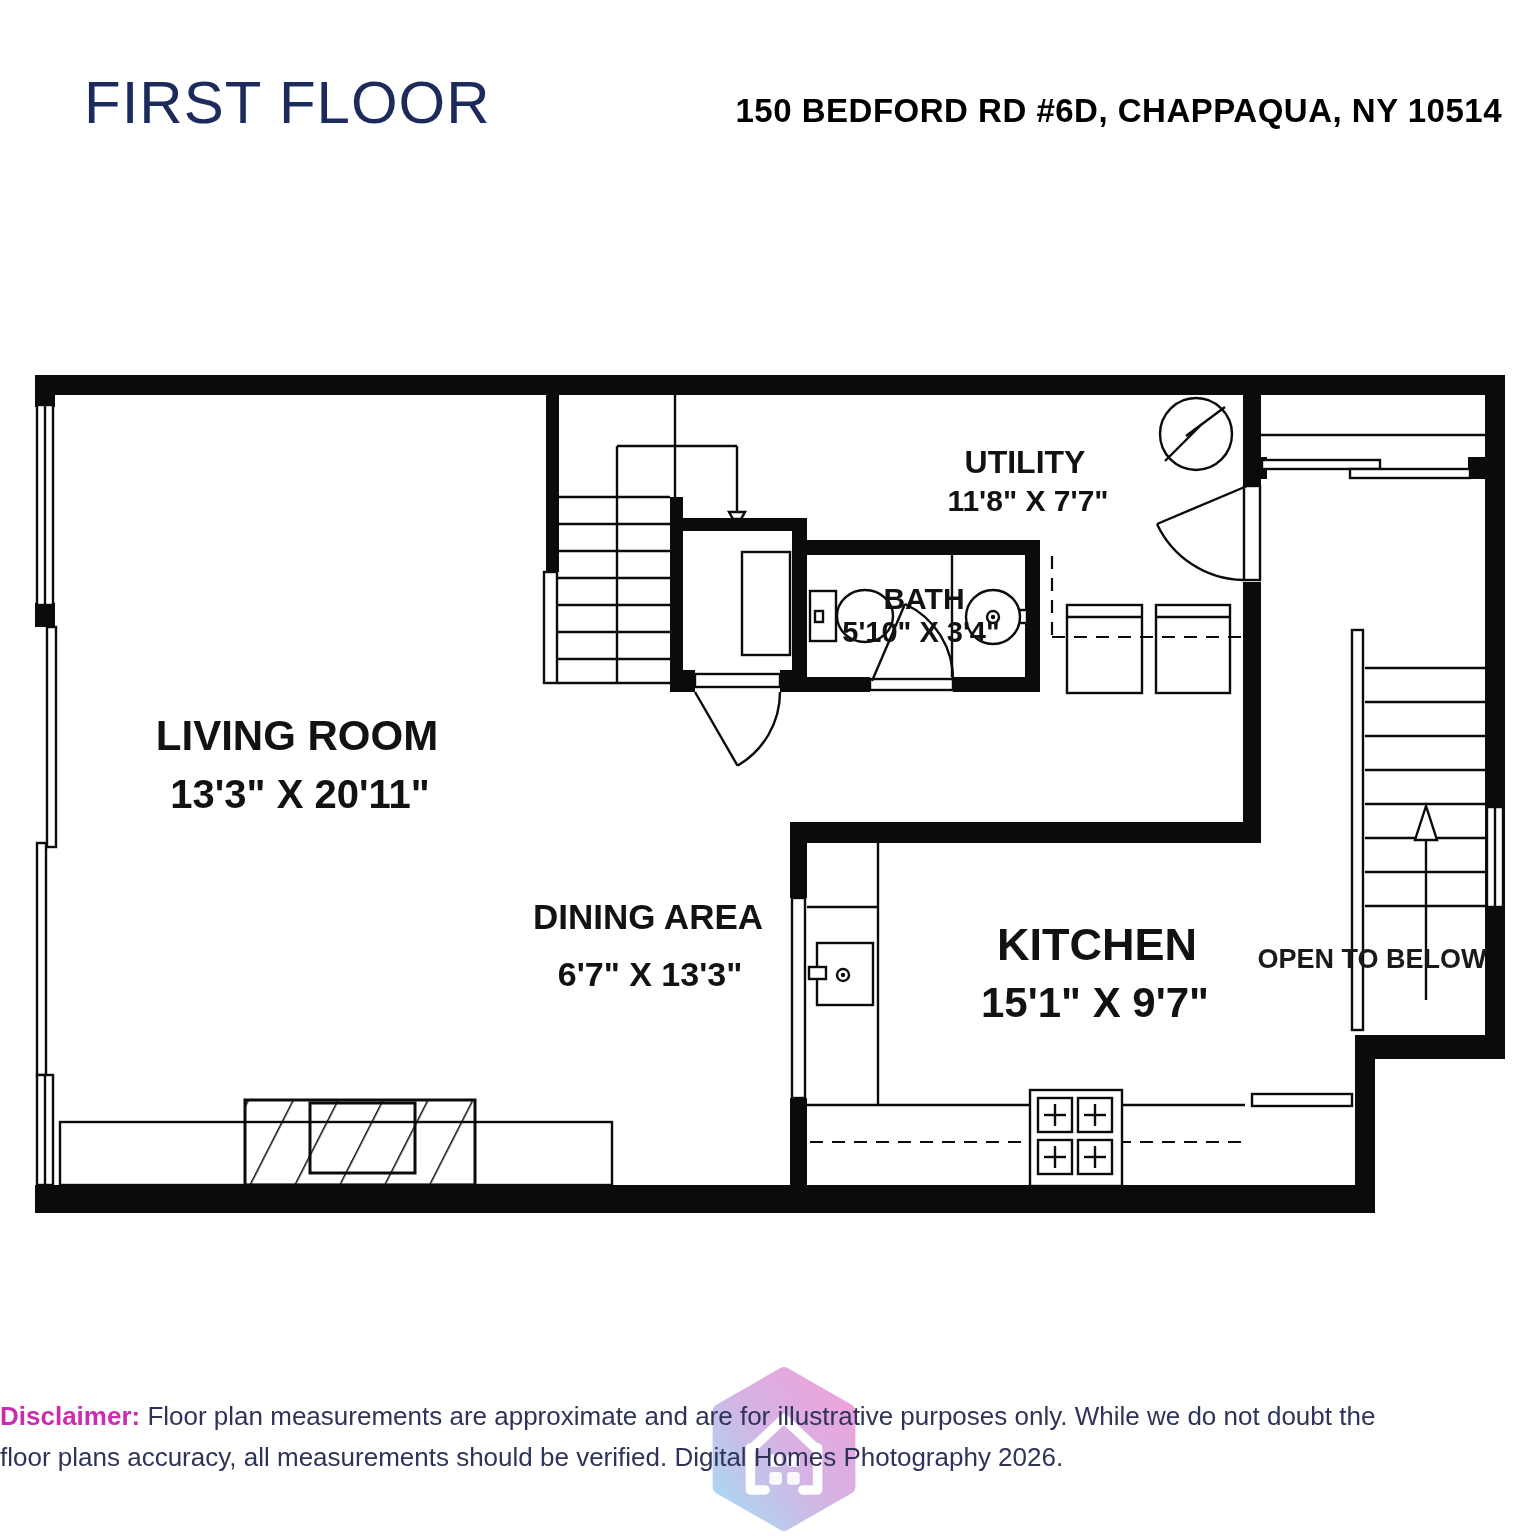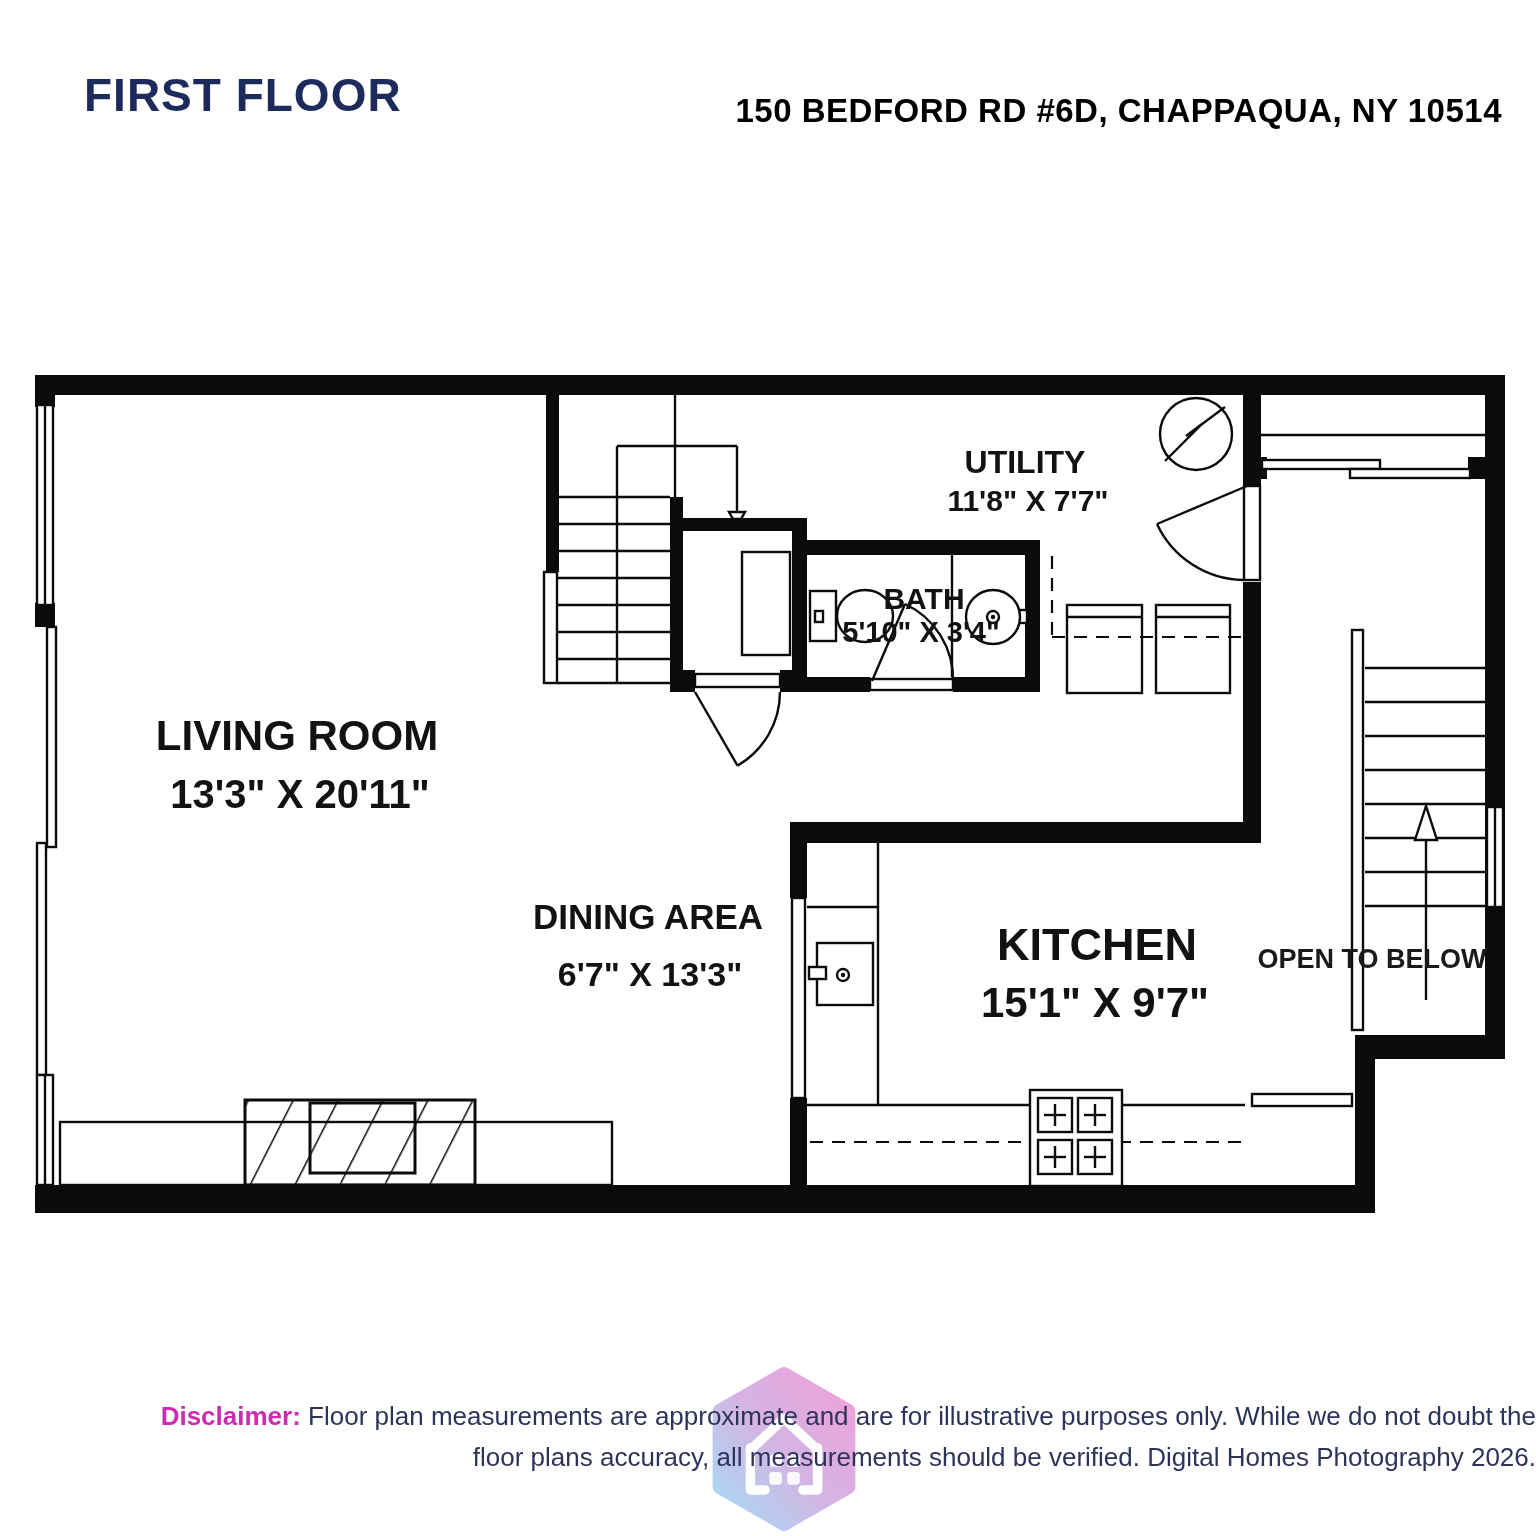--- a/index.html
+++ b/index.html
@@ -2,35 +2,35 @@
 <html><head>
 <meta charset="utf-8">
 <style>
   html,body{margin:0;padding:0;}
   body{
     width:1536px;height:1536px;position:relative;background:#ffffff;
     font-family:"Liberation Sans", sans-serif;overflow:hidden;
   }
   .header-title{
     position:absolute;left:84px;top:68px;
-    font-size:46px;font-weight:700;letter-spacing:1px;color:#1d2a5c;
+    font-size:60px;font-weight:400;letter-spacing:1px;color:#1d2a5c;
   }
   .header-address{
     position:absolute;right:34px;top:92px;
     font-size:33px;font-weight:700;color:#000000;letter-spacing:0.5px;
   }
   svg.plan{position:absolute;left:0;top:0;}
   .w{fill:#0b0b0b;}
   .ln{stroke:#0b0b0b;stroke-width:2.4;fill:none;}
   .wh{fill:#ffffff;stroke:#0b0b0b;stroke-width:2.4;}
   .dash{stroke:#0b0b0b;stroke-width:2.2;fill:none;stroke-dasharray:13 9;}
   .rtext{fill:#121212;font-weight:700;text-anchor:middle;font-family:"Liberation Sans",sans-serif;}
   .rtext-med{fill:#1a1a1a;font-weight:600;text-anchor:middle;font-family:"Liberation Sans",sans-serif;}
   .footer{
-    position:absolute;left:0;top:1396px;width:1536px;text-align:right;
+    position:absolute;left:0;top:1396px;width:1536px;text-align:left;
     font-size:26px;line-height:41px;color:#2e3359;z-index:3;
   }
   .footer .accent{font-weight:700;color:#cb2cb0;}
   .brand-watermark{
     position:absolute;right:24px;top:1548px;
     font-size:29px;color:#b91c1c;letter-spacing:0.5px;z-index:3;
   }
   .logo-wrap{position:absolute;left:700px;top:1366px;width:168px;height:168px;z-index:1;}
   .footer,.header-title,.header-address{z-index:3;}
 </style>

